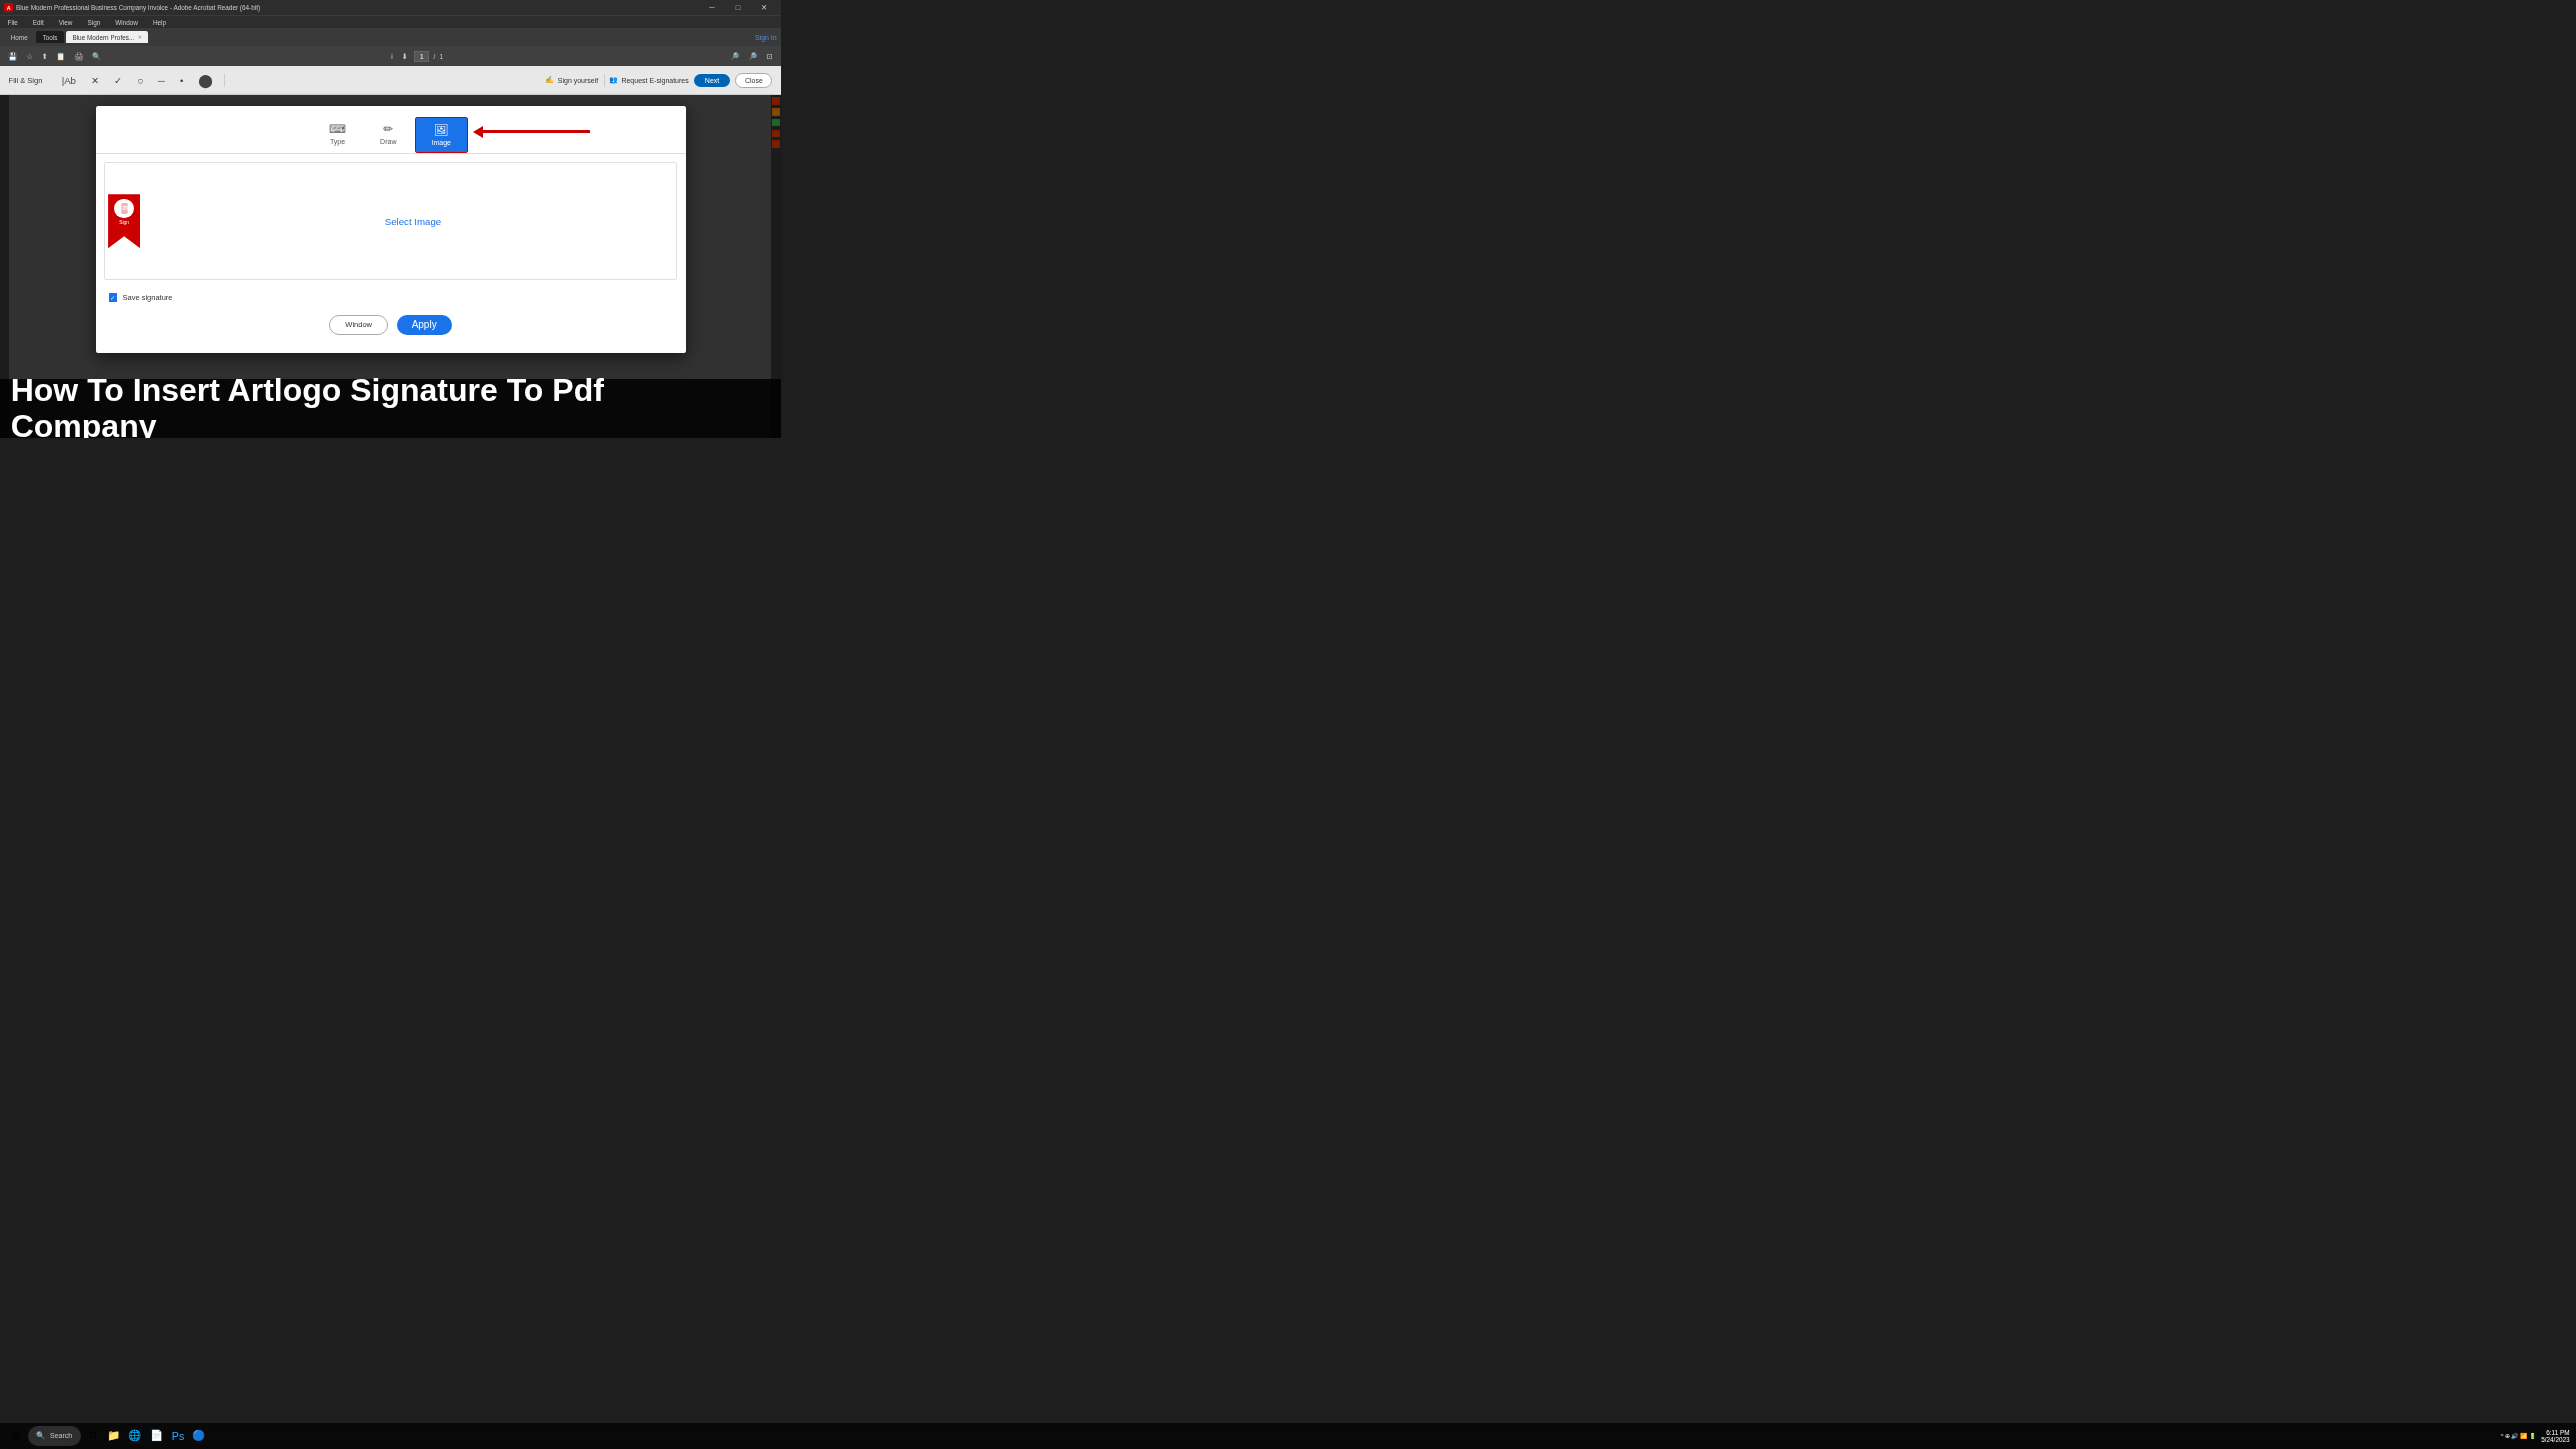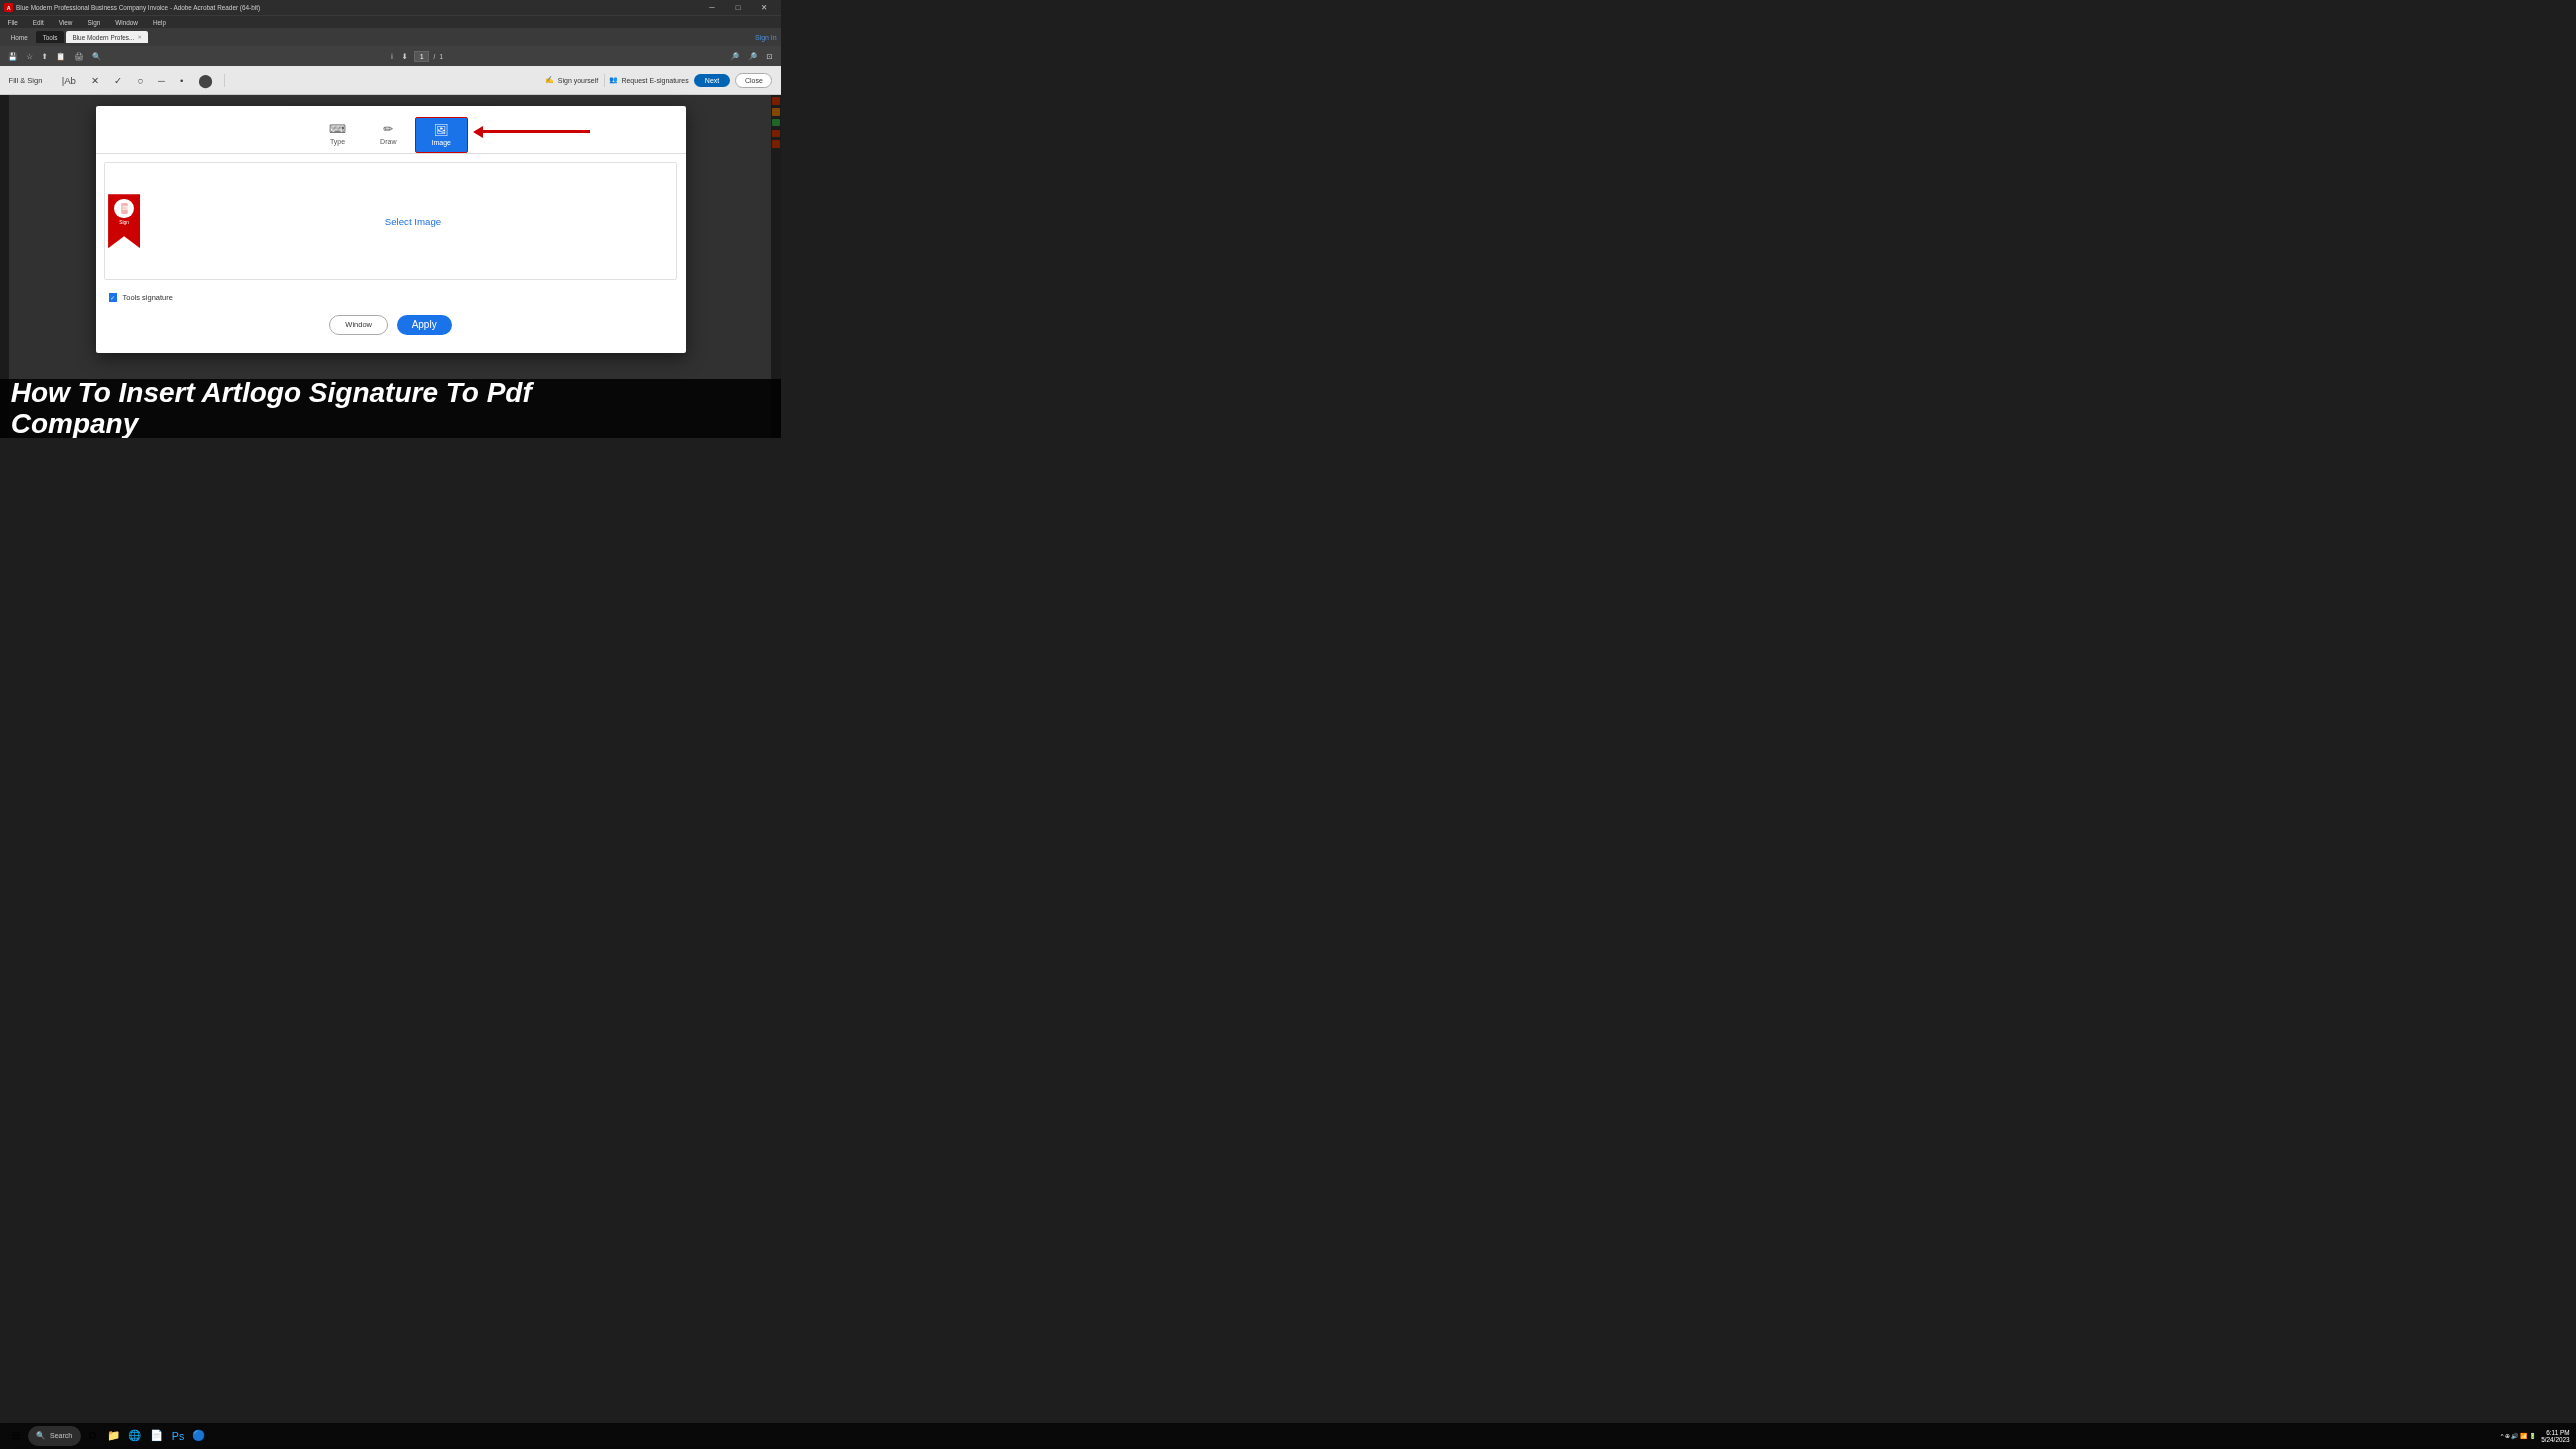--- a/index.html
+++ b/index.html
@@ -475,25 +475,24 @@
       right: 0;
       height: 59px;
       background: rgba(0,0,0,0.85);
       display: flex;
       flex-direction: column;
       justify-content: center;
       padding: 8.6px 10.7px;
       z-index: 200;
     }
     #bottom-title {
-      font-size: 28px;
+      font-size: 32px;
       font-weight: 900;
       color: white;
       line-height: 1.1;
-      font-style: italic;
     }
     #bottom-title span { color: white; }
 
     
     #taskbar {
       position: fixed;
       bottom: 0;
       left: 0;
       right: 0;
       height: 26px;
@@ -713,21 +712,21 @@
           </div>
         </div>
 
         <div id="select-image-area">
           <a id="select-image-link">Select Image</a>
         </div>
       </div>
 
       <div id="save-sig-row">
         <div class="checkbox-custom">✓</div>
-        <span class="save-sig-label">Tools signature</span>
+        <span class="save-sig-label">Save signature</span>
       </div>
 
       <div id="modal-footer">
         <button class="btn-cancel">Window</button>
         <button class="btn-apply">Apply</button>
       </div>
     </div>
   </div>
 </div>
 

